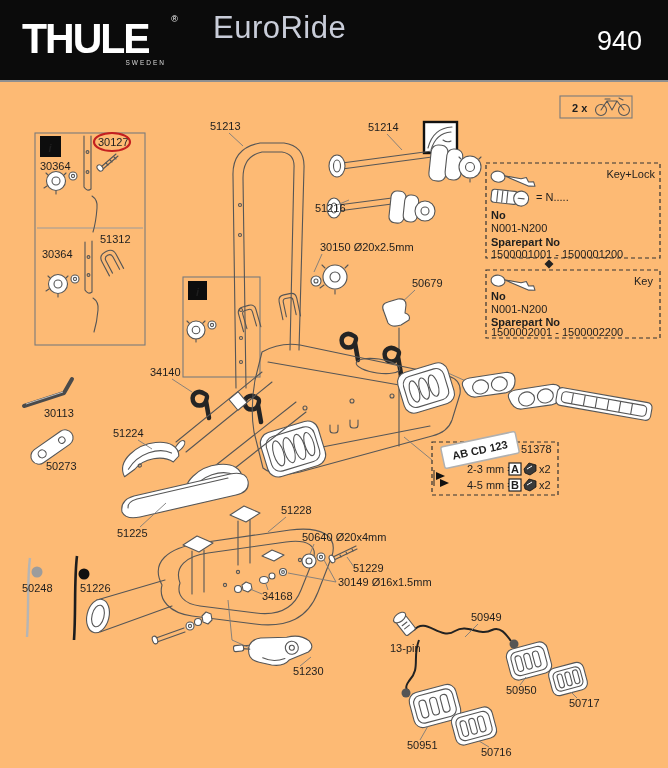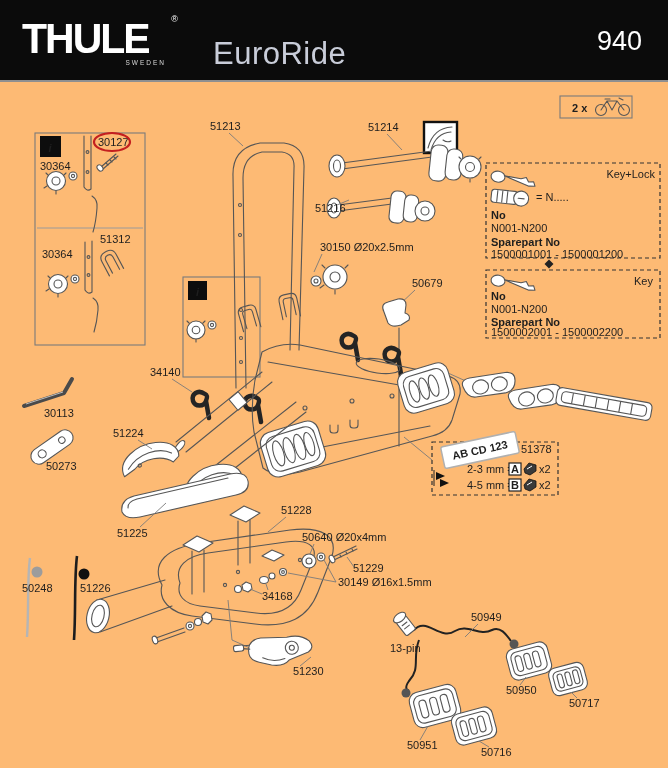--- a/index.html
+++ b/index.html
@@ -5,21 +5,21 @@
   html,body{margin:0;padding:0;background:#e8e8e8;}
   .page{position:relative;width:668px;height:768px;background:#fdba74;overflow:hidden;
         font-family:"Liberation Sans",sans-serif;}
   .hdr{position:absolute;left:0;top:0;width:668px;height:80px;background:#0b0b0b;
        border-bottom:2px solid #8f8f8f;}
   .brand{position:absolute;left:22px;top:12px;width:150px;height:56px;}
   .brand-word{color:#fff;font-weight:900;font-size:41px;letter-spacing:-2px;
               font-family:"Liberation Sans",sans-serif;line-height:52px;transform:scaleY(1.05);}
   .brand-reg{color:#fff;font-size:9px;position:absolute;right:-6px;top:2px;font-weight:400;}
   .brand-sub{position:absolute;right:6px;bottom:2px;color:#d8d8d8;font-size:6.5px;letter-spacing:2px;}
-  .product{position:absolute;left:213px;top:36px;color:#c9cdd9;font-size:31px;font-weight:300;letter-spacing:.5px;}
+  .product{position:absolute;left:213px;top:10px;color:#c9cdd9;font-size:31px;font-weight:300;letter-spacing:.5px;}
   .model{position:absolute;right:26px;top:26px;color:#ffffff;font-size:27px;font-weight:normal;}
   svg{position:absolute;left:0;top:0;}
   svg text{font-family:"Liberation Sans",sans-serif;font-size:11px;fill:#1e1e1e;}
   .b{font-weight:bold;}
   .ln{fill:none;stroke:#565656;stroke-width:1.1;stroke-linejoin:round;stroke-linecap:round;}
   .fw{fill:#ffffff;stroke:#565656;stroke-width:1.1;stroke-linejoin:round;}
   .thick{fill:none;stroke:#242424;stroke-width:4.5;stroke-linecap:round;}
   .leader{fill:none;stroke:#7a7a7a;stroke-width:.9;}
   .dashbox{fill:none;stroke:#333;stroke-width:1.2;stroke-dasharray:4 3;}
   .box{fill:none;stroke:#7a7a7a;stroke-width:1.1;}

